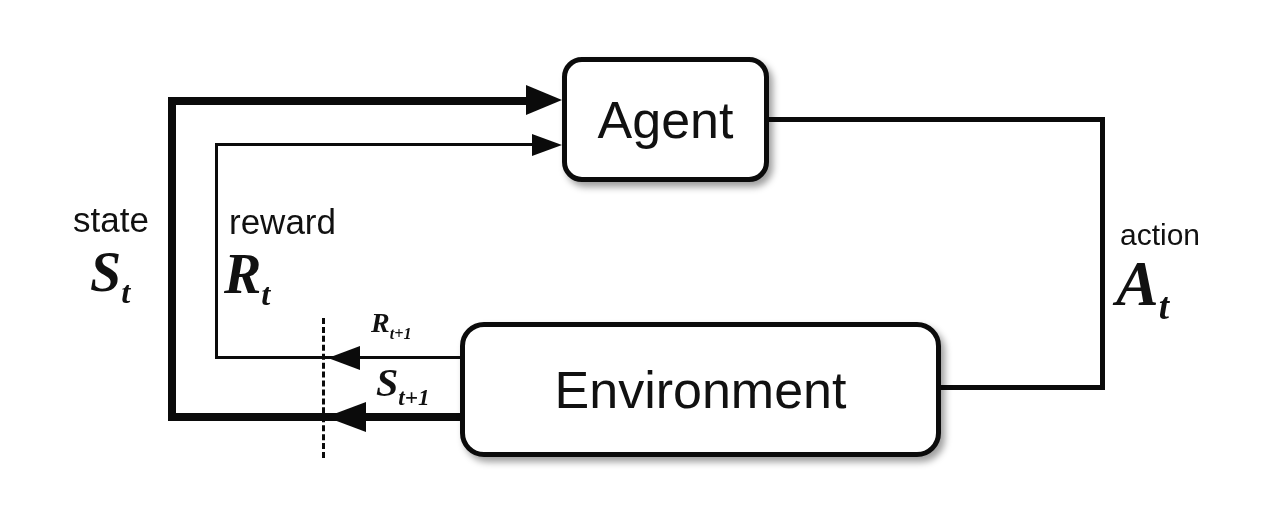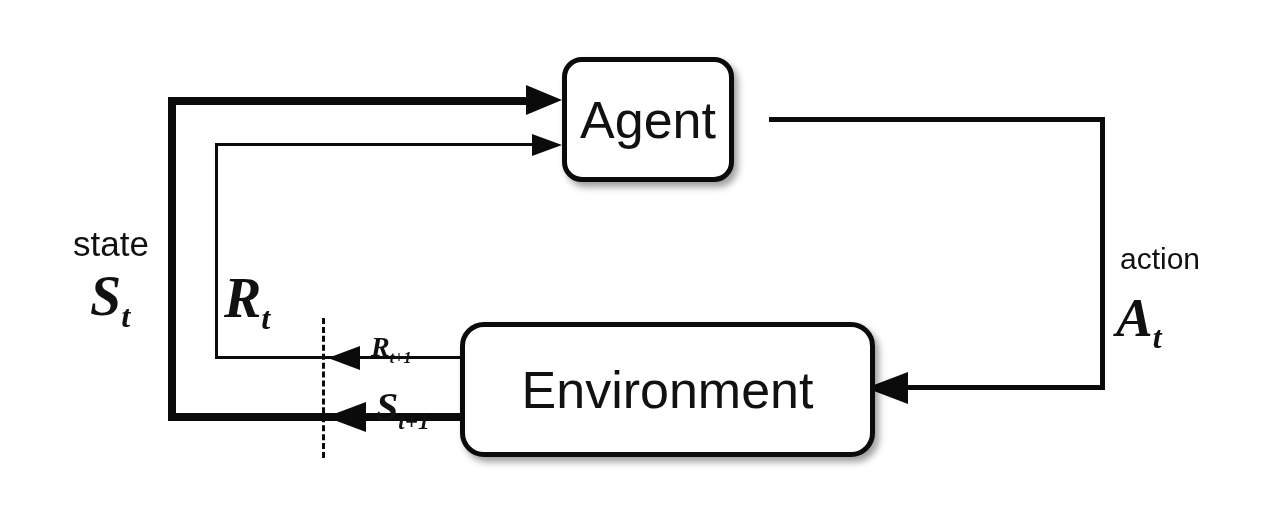--- a/index.html
+++ b/index.html
@@ -39,32 +39,32 @@
     border-right:32px solid #0b0b0b; }
   .ah-next-state   { left:326px; top:402px;
     border-top:15px solid transparent; border-bottom:15px solid transparent;
     border-right:40px solid #0b0b0b; }
   
   .node {
     position:absolute; box-sizing:border-box; background:#ffffff;
     border:5px solid #0b0b0b; display:flex; align-items:center; justify-content:center;
     box-shadow:4px 5px 7px rgba(0,0,0,0.38); z-index:3; font-size:52px; color:#111111;
   }
-  .node-agent { left:562px; top:57px;  width:172px; height:125px; border-radius:20px; }
-  .node-env   { left:460px; top:322px; width:415px; height:135px; border-radius:24px; }
+  .node-agent { left:562px; top:57px;  width:207px; height:125px; border-radius:20px; }
+  .node-env   { left:460px; top:322px; width:481px; height:135px; border-radius:24px; }
   
-  .lbl { position:absolute; line-height:1.15; white-space:nowrap; z-index:2; color:#111111;margin-top:24px; }
+  .lbl { position:absolute; line-height:1.15; white-space:nowrap; z-index:2; color:#111111; }
   .word-state  { left:60px;   top:200px; width:102px; text-align:center; font-size:35px; }
   .word-reward { left:229px;  top:202px; font-size:35px; }
   .word-action { left:1120px; top:218px; font-size:30px; }
   .math { font-family:"Liberation Serif", serif; font-style:italic; line-height:1;font-weight:bold; }
   .math sub { font-size:0.58em; line-height:1; }
   .math-state  { left:90px;   top:244px; font-size:56px; }
   .math-reward { left:224px;  top:246px; font-size:56px; }
-  .math-action { left:1116px; top:266px; font-size:55px; }
+  .math-action { left:1116px; top:252px; font-size:64px; }
   .math-next-reward { left:371px; top:309px; font-size:28px; }
   .math-next-state  { left:376px; top:363px; font-size:40px; }
 </style>
 </head>
 <body>
 
 <div class="canvas">
 
   <div class="dashed"></div>
 
@@ -88,20 +88,21 @@
   <div class="node node-agent">
     <span>Agent</span>
   </div>
   <div class="node node-env">
     <span>Environment</span>
   </div>
 
   <div class="lbl word-state">state</div>
   <div class="lbl math math-state"><span>S</span><sub>t</sub></div>
 
+  <div class="lbl word-reward">reward</div>
   <div class="lbl math math-reward"><span>R</span><sub>t</sub></div>
 
   <div class="lbl word-action">action</div>
   <div class="lbl math math-action"><span>A</span><sub>t</sub></div>
 
   <div class="lbl math math-next-reward"><span>R</span><sub>t+1</sub></div>
 
   <div class="lbl math math-next-state"><span>S</span><sub>t+1</sub></div>
 
 </div>

